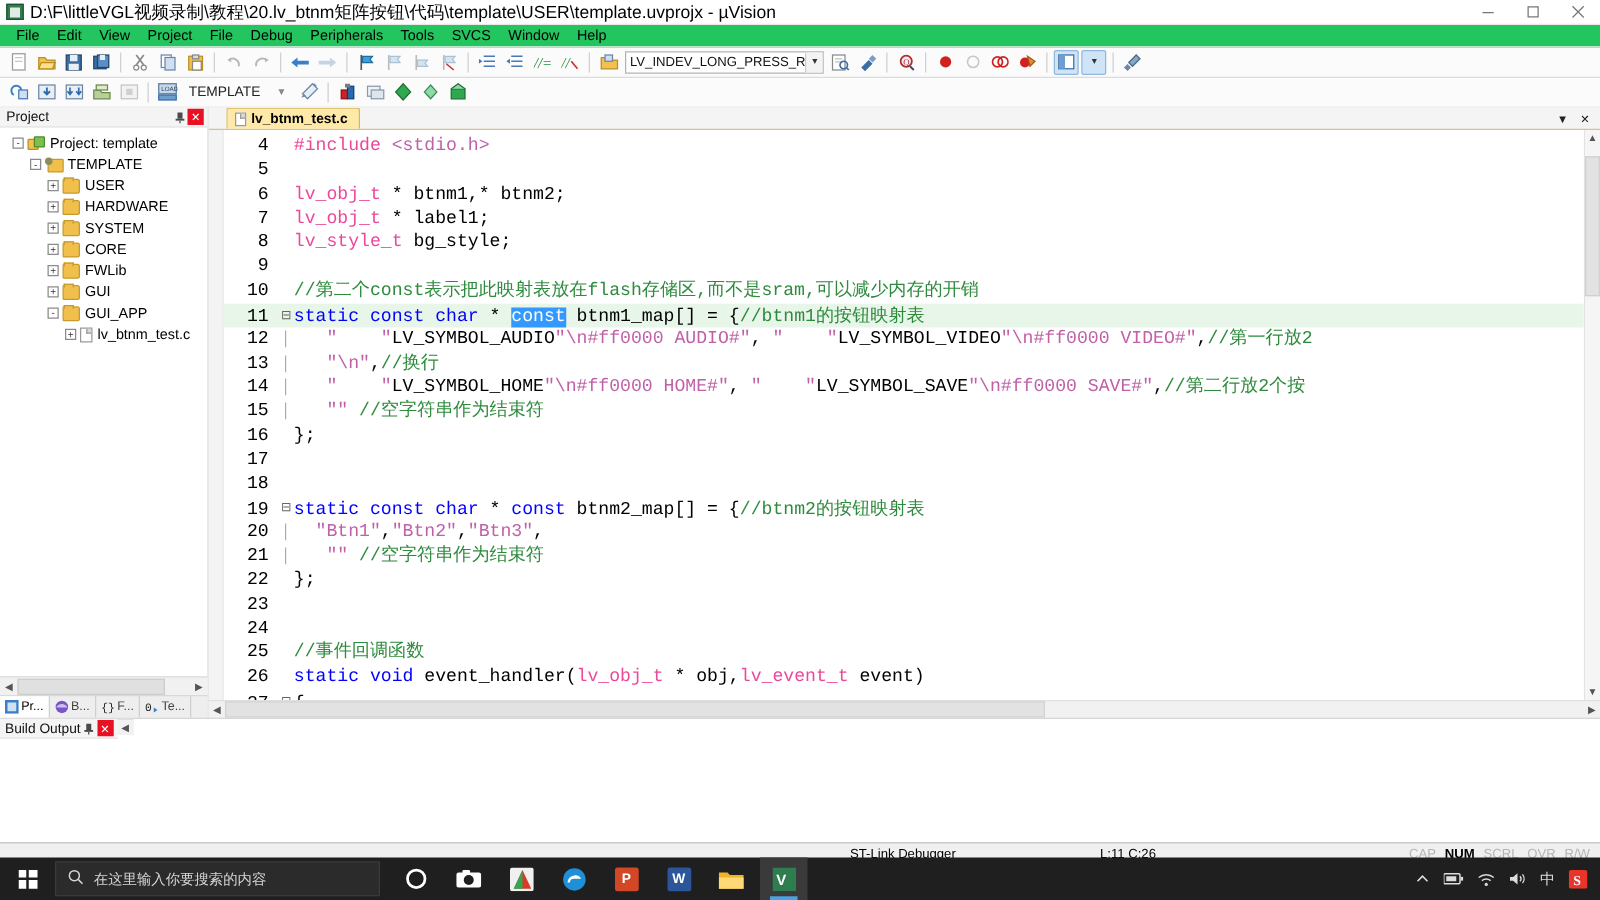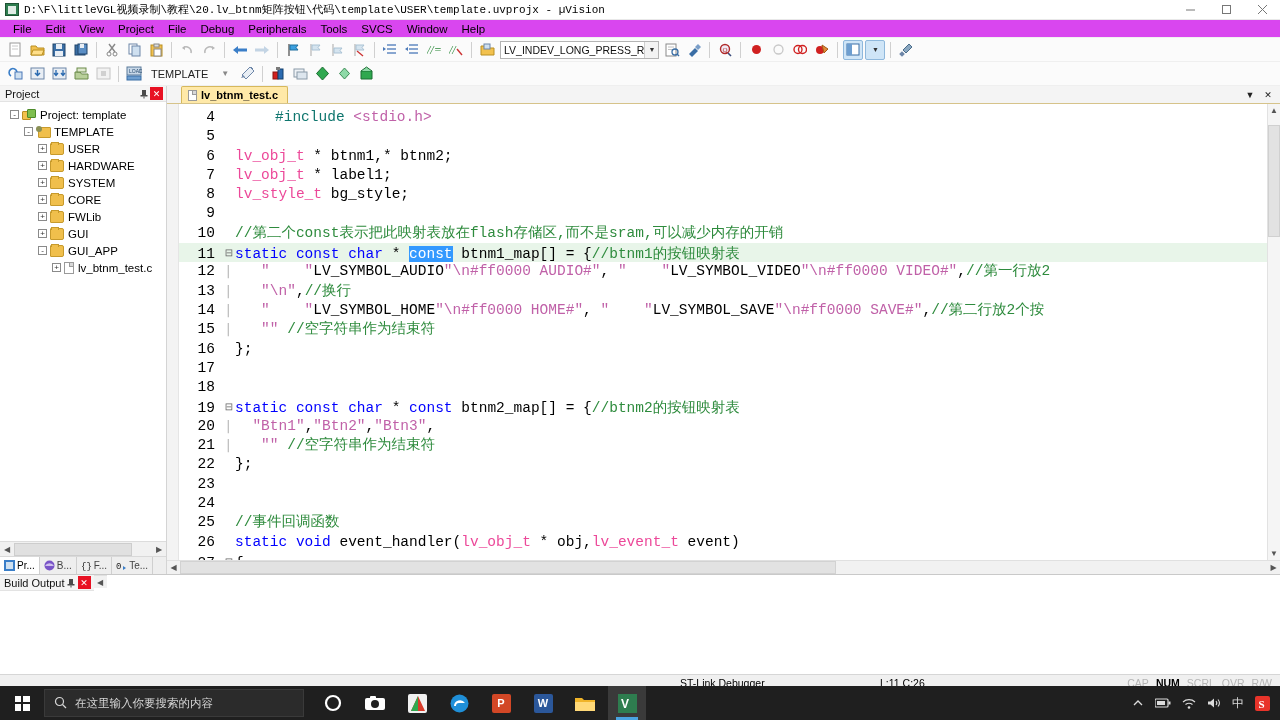--- a/index.html
+++ b/index.html
@@ -20,31 +20,31 @@
   }
   .title-icon {
     width: 14px; height: 13px; margin-left: 5px; margin-right: 5px;
     background: #2e7d4f; border: 1px solid #1d5233; position: relative;
     flex: 0 0 auto;
   }
   .title-icon::after {
     content: ""; position: absolute; left: 2px; top: 2px; width: 8px; height: 8px;
     background: #ffffff; opacity: .85;
   }
-  .title-text { font-size: 11px; color: #000; white-space: nowrap; font-family: Liberation Mono, monospace; }
+  .title-text { font-size: 14px; color: #000; white-space: nowrap; }
   .winbtns { margin-left: auto; display: flex; height: 20px; }
   .winbtn {
     width: 36px; height: 20px; display: flex; align-items: center; justify-content: center;
     color: #555; font-size: 12px;
   }
   .winbtn svg { display: block; }
 
   
   .menubar {
-    height: 18px; background: #d946ef; display: flex; align-items: center;
+    height: 18px; background: #22c55e; display: flex; align-items: center;
     padding-left: 6px; border-bottom: 1px solid #f0f0f0;
   }
   .menu-item {
     font-size: 11.5px; color: #000; padding: 1px 7px; white-space: nowrap;
   }
 
   
   .toolbar {
     height: 24px; background: #fbfbfb; display: flex; align-items: center;
     padding-left: 4px; border-bottom: 1px solid #efefef;
@@ -198,21 +198,21 @@
     font-family: "Liberation Sans", sans-serif; vertical-align: 2px;
   }
   .foldline {
     display: inline-block; width: 12px; text-align: center; color: #9a9a9a; font-size: 11px;
     font-family: "Liberation Sans", sans-serif;
   }
   .row { display: block; height: 19.3px; }
   .row.hl { background: #e8f5e9; }
   .kw { color: #0000ff; }
   .kw2 { color: #ec4899; }
-  .pp { color: #0f766e; margin-left: 40px; }
+  .pp { color: #ec4899; }
   .str { color: #c061a8; }
   .cmt { color: #2e8b3d; }
   .sel { background: #3399ff; color: #ffffff; }
 
   .vscroll {
     width: 13px; background: #f5f5f5; border-left: 1px solid #e2e2e2;
     display: flex; flex-direction: column; flex: 0 0 auto;
   }
   .vs-arrow { height: 13px; display:flex; align-items:center; justify-content:center; font-size:8px; color:#555; }
   .vs-track { flex: 1; position: relative; }

